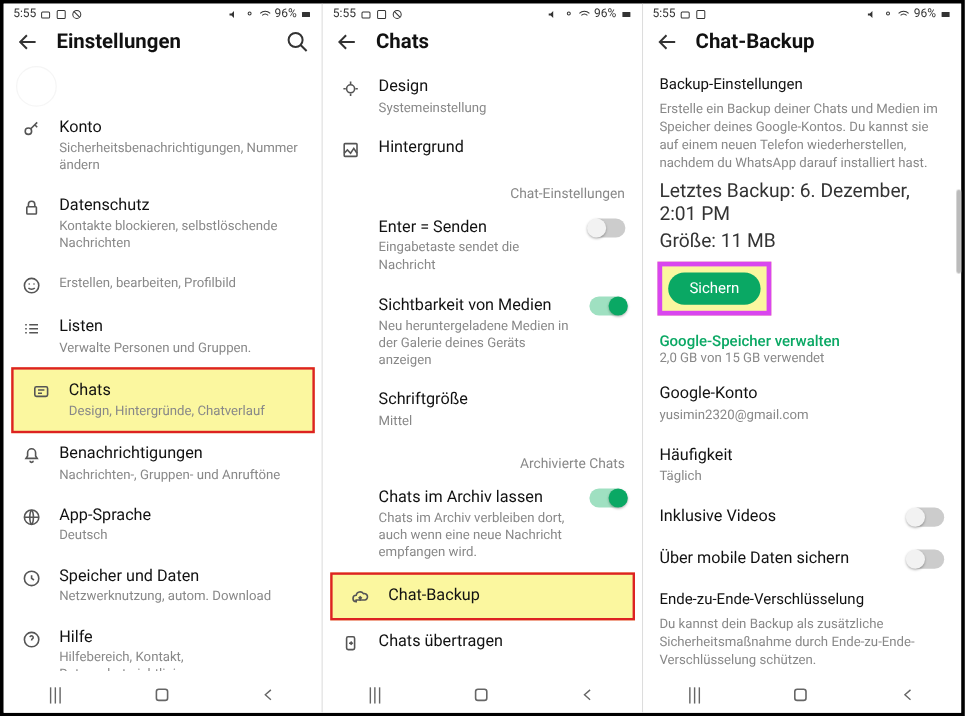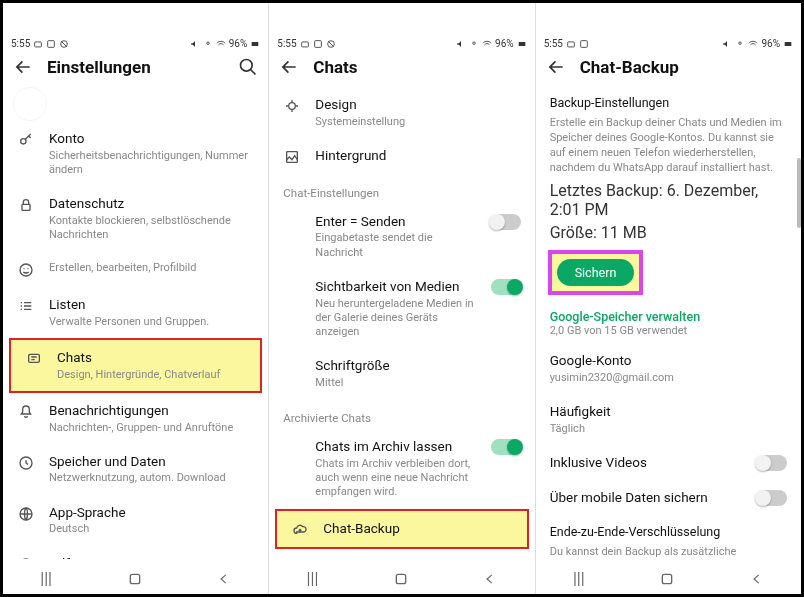--- a/index.html
+++ b/index.html
@@ -1,39 +1,39 @@
 <!DOCTYPE html>
 <html><head>
 <meta charset="utf-8">
 <style>
 * { margin: 0; padding: 0; box-sizing: border-box; font-family: -apple-system, Roboto, sans-serif; }
 body { background: #fff; width: 804px; height: 597px; overflow: hidden; position: relative; border: 3px solid #000; }
 .wrap { display: flex; width: 100%; height: 100%; }
 .pane { flex: 1; border-right: 1px solid #ddd; display: flex; flex-direction: column; overflow: hidden; background: #fff; }
 .pane:last-child { border-right: none; }
 
-.status { display: flex; justify-content: space-between; align-items: center; padding: 3px 8px 2px; font-size: 10px; color: #333; margin-top: 32px; }
+.status { display: flex; justify-content: space-between; align-items: center; padding: 3px 8px 2px; font-size: 10px; color: #333; }
 .status .left, .status .right { display: flex; align-items: center; gap: 3px; }
 .status svg, .status .ic { width: 10px; height: 10px; }
 
 .hdr { display: flex; align-items: center; padding: 6px 10px 10px; gap: 14px; }
 .hdr .back { cursor: pointer; }
 .hdr .title { font-size: 17px; font-weight: 700; color: #111; flex: 1; }
 .hdr .search { cursor: pointer; }
 
 .body { flex: 1; overflow-y: auto; }
 .row { display: flex; align-items: flex-start; padding: 9px 14px; gap: 14px; }
 .row.hl { background: #fbf79f; border: 2px solid #d22; margin: 0 6px; }
 .row .ico { width: 18px; display: flex; justify-content: center; padding-top: 2px; color: #555; flex-shrink: 0; }
 .row .txt { flex: 1; min-width: 0; }
 .row .lbl { font-size: 13.5px; color: #111; line-height: 1.3; }
 .row .sub { font-size: 11px; color: #888; line-height: 1.3; margin-top: 1px; }
 .row .ctrl { flex-shrink: 0; padding-top: 1px; }
 
-.sect { font-size: 11.5px; color: #888; padding: 12px 14px 4px; }
+.sect { font-size: 11.5px; color: #888; padding: 12px 14px 4px; text-align: right; }
 
 .toggle { width: 30px; height: 16px; border-radius: 8px; position: relative; }
 .toggle .knob { position: absolute; width: 16px; height: 16px; border-radius: 50%; top: 0; box-shadow: 0 1px 2px rgba(0,0,0,.3); }
 .toggle.on { background: #9fe0c1; }
 .toggle.on .knob { right: -2px; background: #0aa864; }
 .toggle.off { background: #ccc; }
 .toggle.off .knob { left: -2px; background: #f2f2f2; }
 
 .desc { font-size: 11px; color: #888; padding: 4px 14px; line-height: 1.35; }
 .heading-sm { font-size: 12.5px; color: #111; padding: 8px 14px 2px; }
@@ -168,38 +168,38 @@
           </div>
       <div class="txt">
             <div class="lbl">Benachrichtigungen</div>
             <div class="sub">Nachrichten-, Gruppen- und Anruftöne</div>
           </div>
     </div>
     <div class="row">
       <div class="ico">
             <svg width="16" height="16" viewBox="0 0 24 24">
               <circle cx="12" cy="12" r="9" fill="none" stroke="#555" stroke-width="2"></circle>
+              <path d="M3 12h18M12 3c3 3 3 15 0 18M12 3c-3 3-3 15 0 18" fill="none" stroke="#555" stroke-width="2"></path>
+            </svg>
+          </div>
+      <div class="txt">
+            <div class="lbl">App-Sprache</div>
+            <div class="sub">Deutsch</div>
+          </div>
+    </div>
+    <div class="row">
+      <div class="ico">
+            <svg width="16" height="16" viewBox="0 0 24 24">
+              <circle cx="12" cy="12" r="9" fill="none" stroke="#555" stroke-width="2"></circle>
               <path d="M12 8v4l3 2" stroke="#555" stroke-width="2" fill="none"></path>
             </svg>
           </div>
       <div class="txt">
             <div class="lbl">Speicher und Daten</div>
             <div class="sub">Netzwerknutzung, autom. Download</div>
-          </div>
-    </div>
-    <div class="row">
-      <div class="ico">
-            <svg width="16" height="16" viewBox="0 0 24 24">
-              <circle cx="12" cy="12" r="9" fill="none" stroke="#555" stroke-width="2"></circle>
-              <path d="M3 12h18M12 3c3 3 3 15 0 18M12 3c-3 3-3 15 0 18" fill="none" stroke="#555" stroke-width="2"></path>
-            </svg>
-          </div>
-      <div class="txt">
-            <div class="lbl">App-Sprache</div>
-            <div class="sub">Deutsch</div>
           </div>
     </div>
     <div class="row">
       <div class="ico">
             <svg width="16" height="16" viewBox="0 0 24 24">
               <circle cx="12" cy="12" r="9" fill="none" stroke="#555" stroke-width="2"></circle>
               <path d="M10 9a2 2 0 113 2c-1 .5-1 1-1 2M12 17h0" stroke="#555" stroke-width="2" fill="none"></path>
             </svg>
           </div>
       <div class="txt">

